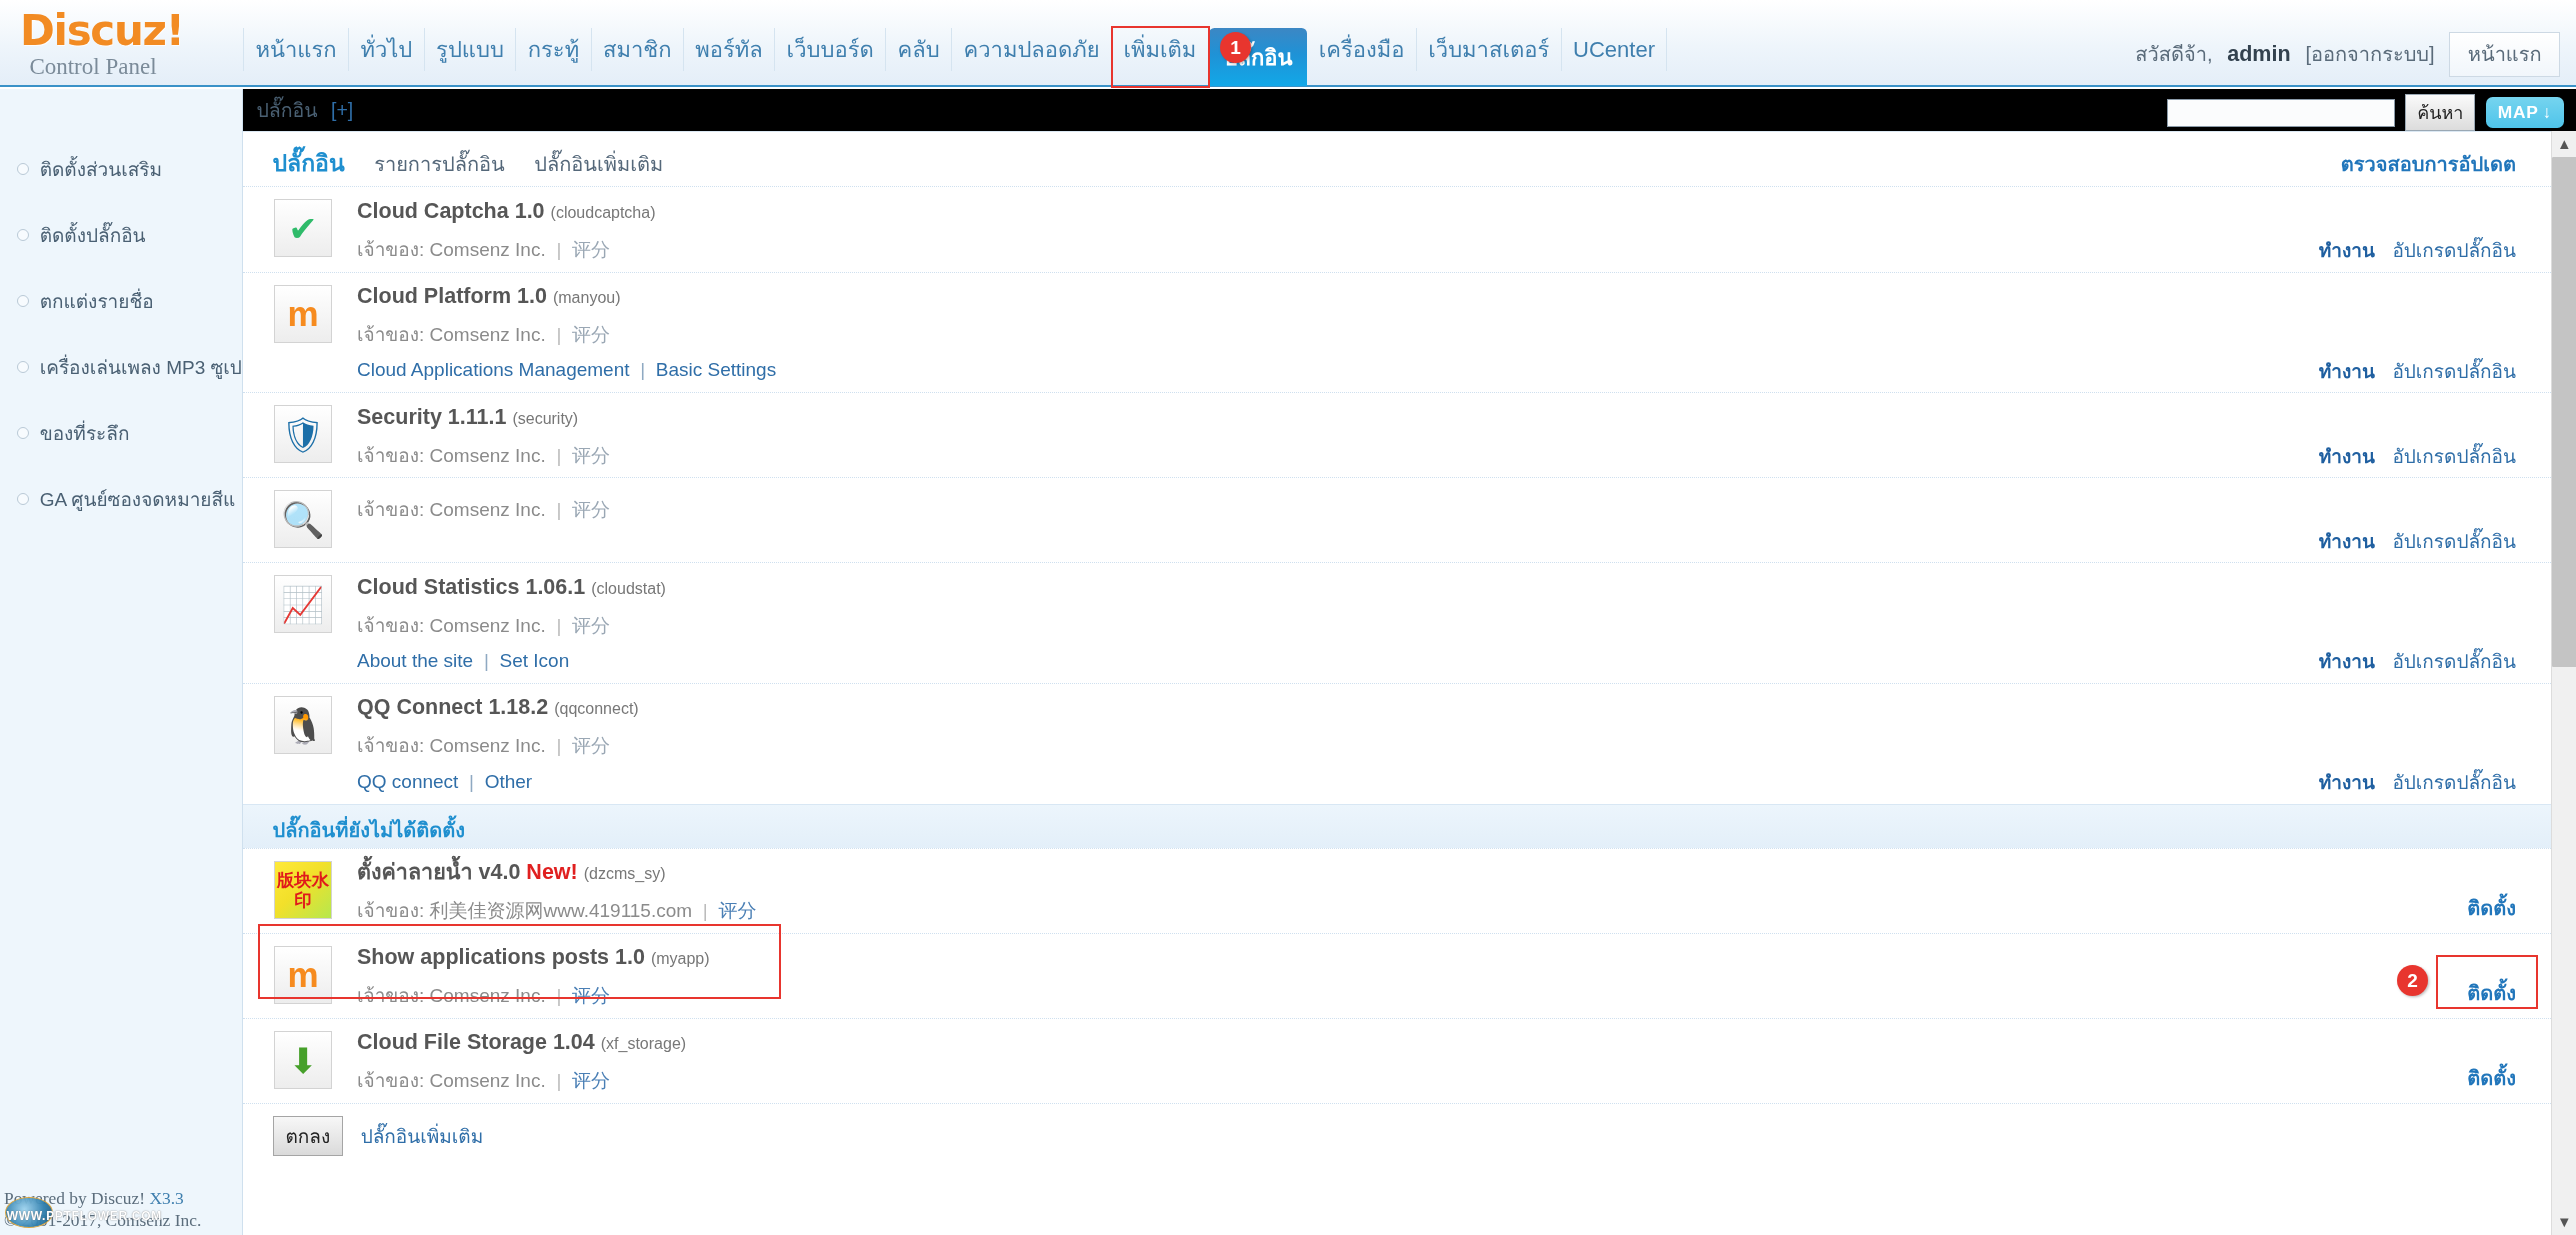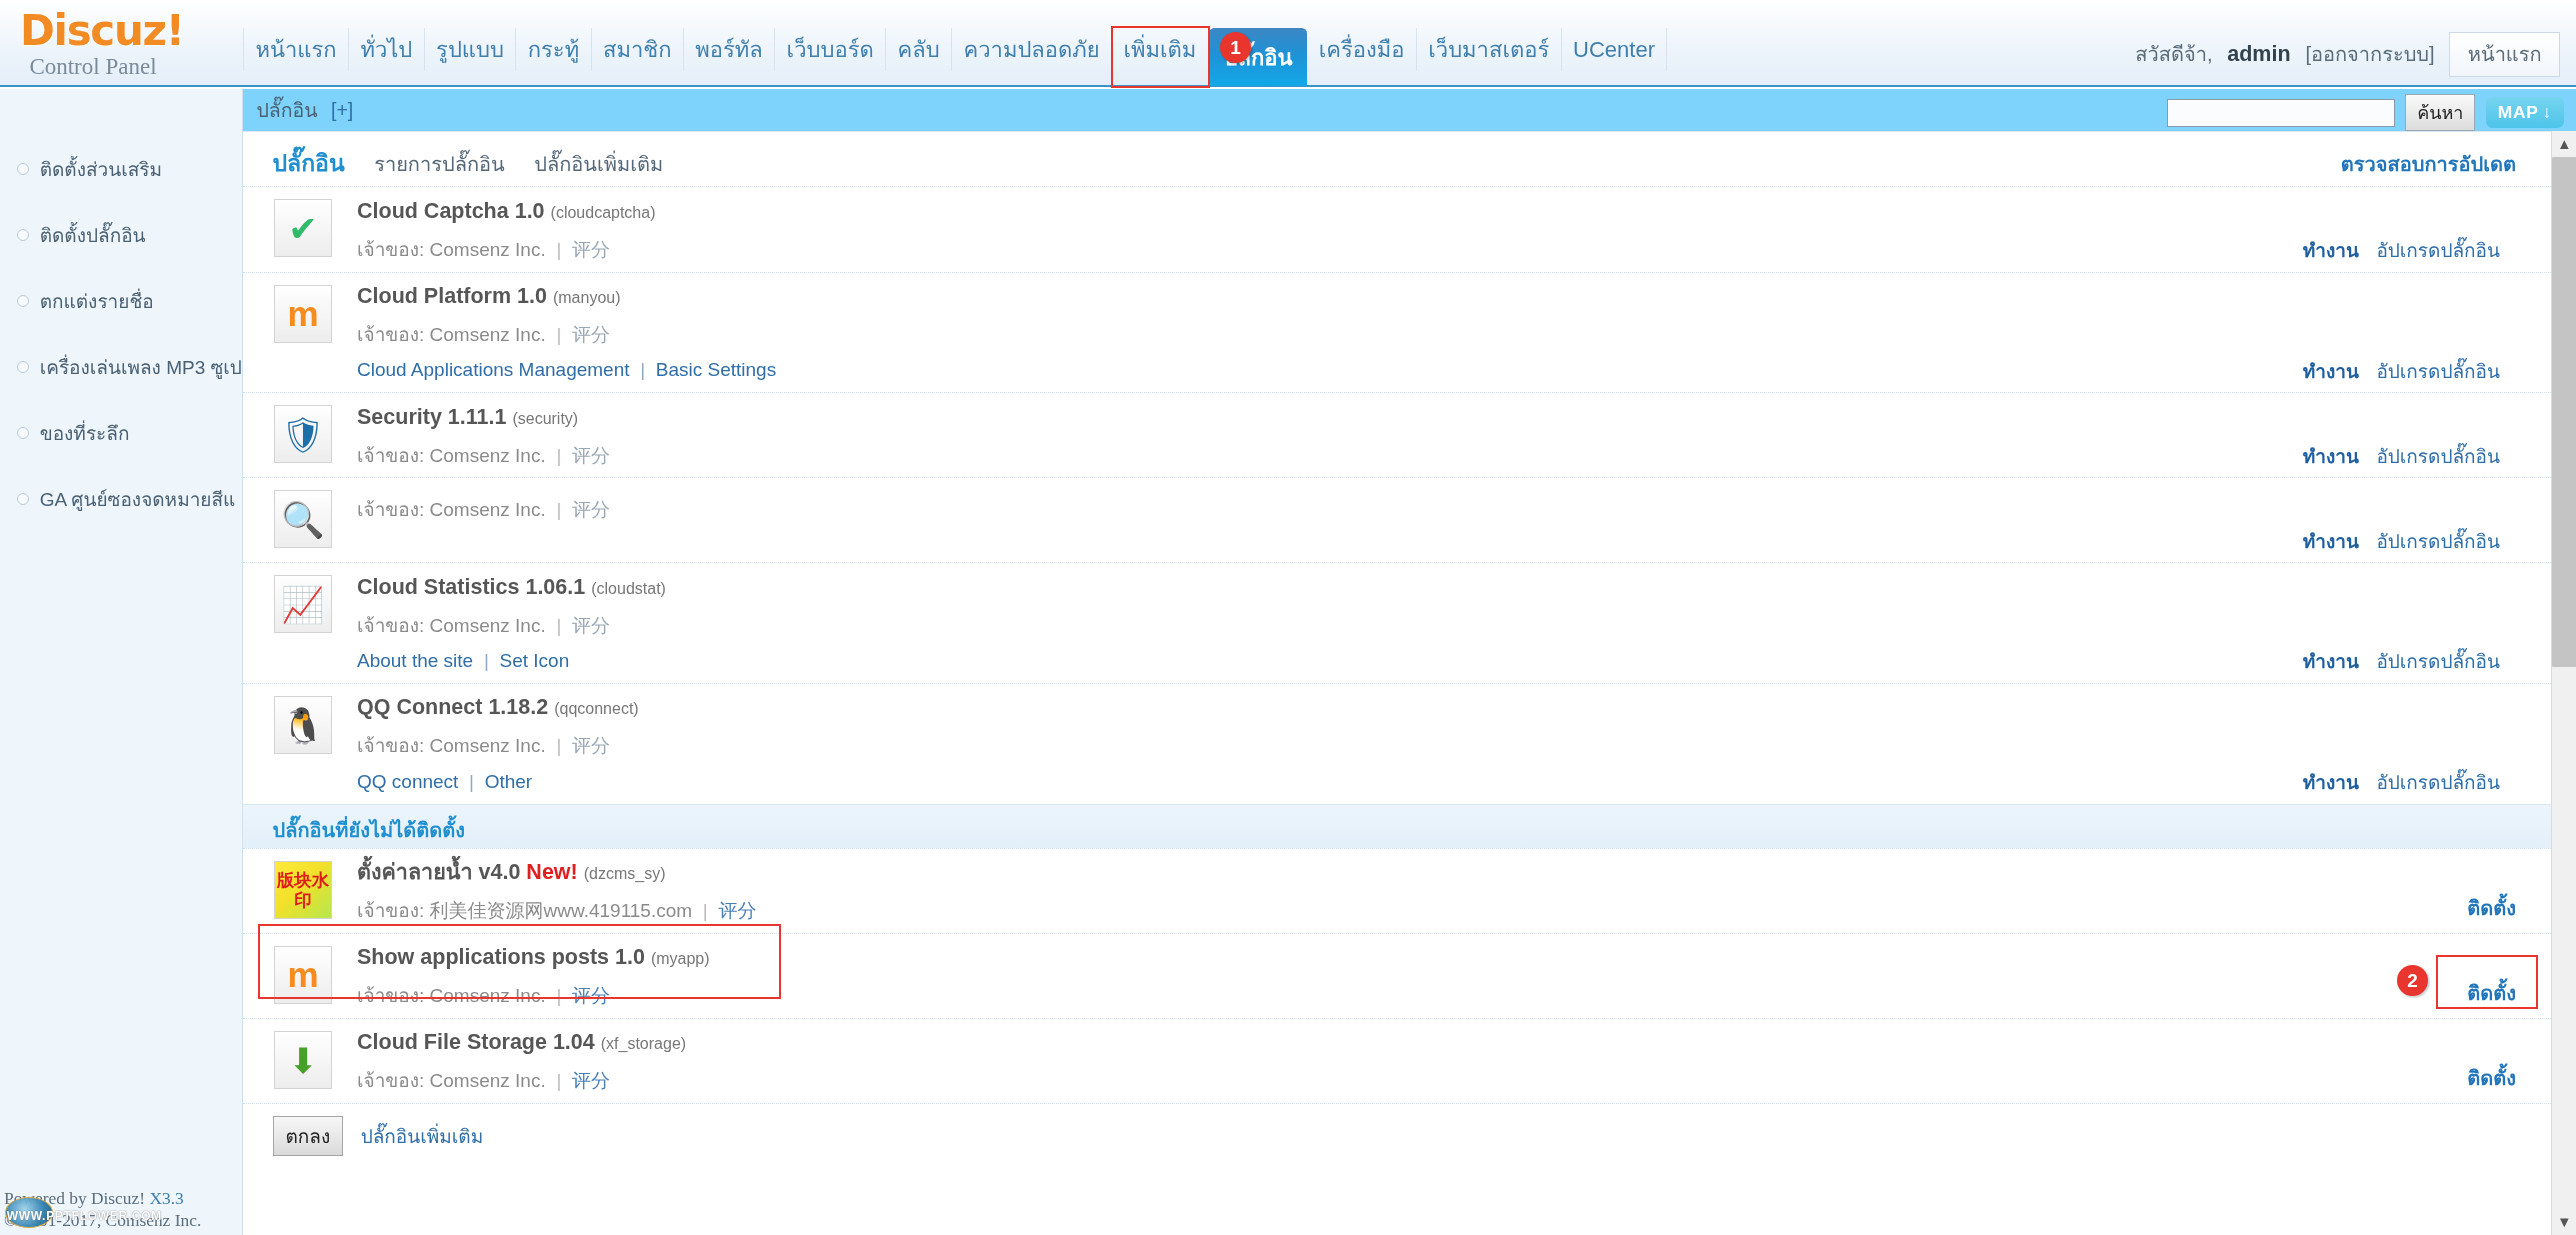--- a/index.html
+++ b/index.html
@@ -102,21 +102,21 @@
     background: linear-gradient(to bottom,#ffffff,#f1f6fb);
     padding: 5.4px 17.4px;
     font-size: 20px;
     color: #5a6b7a;
     cursor: pointer;
   }
   
   #subheader {
     position: absolute; top: 89px; left: 243px;
     width: 2333px; height: 43px;
-    background: #7dd3fc;
+    background: #000000;
     border-bottom: 1.3px solid #dbe8f3;
     display: flex; align-items: center;
   }
   #crumb {
     margin-left: 13.4px;
     font-size: 19.5px; color: #4a6073;
   }
   #crumb .plus { color: #2f6ea8; margin-left: 8px; }
   #searchwrap {
     position: absolute; right: 12px; top: 5.4px;
@@ -260,21 +260,21 @@
   }
   .pmeta .rate { color: #9aa7b4; cursor: pointer; }
   .pmeta .rate-blue { color: #4a7fb5; cursor: pointer; }
   .pmeta .sep { color: #bbb; padding: 0 5.4px; }
   .plinks {
     font-size: 19px; margin-top: 10px; line-height: 25.5px;
   }
   .plinks a { color: #2f6ea8; text-decoration: none; cursor: pointer; }
   .plinks .sep { color: #8fa9c2; padding: 0 5.4px; }
   .pactions {
-    position: absolute; right: 63px; bottom: 6.7px;
+    position: absolute; right: 47px; bottom: 6.7px;
     font-size: 19px;
     display: flex; gap: 17.4px; align-items: baseline;
   }
   .pactions .act-on { color: #1f5fa0; font-weight: bold; cursor: pointer; }
   .pactions .act-up { color: #2f6ea8; cursor: pointer; }
   .sec-head {
     background: linear-gradient(to bottom,#ecf5fc,#e3eff9);
     border-top: 1.3px solid #d8e7f4;
     padding: 9.4px 0 9.4px 29.5px;
     font-size: 20px; font-weight: bold; color: #1f8fcf;

